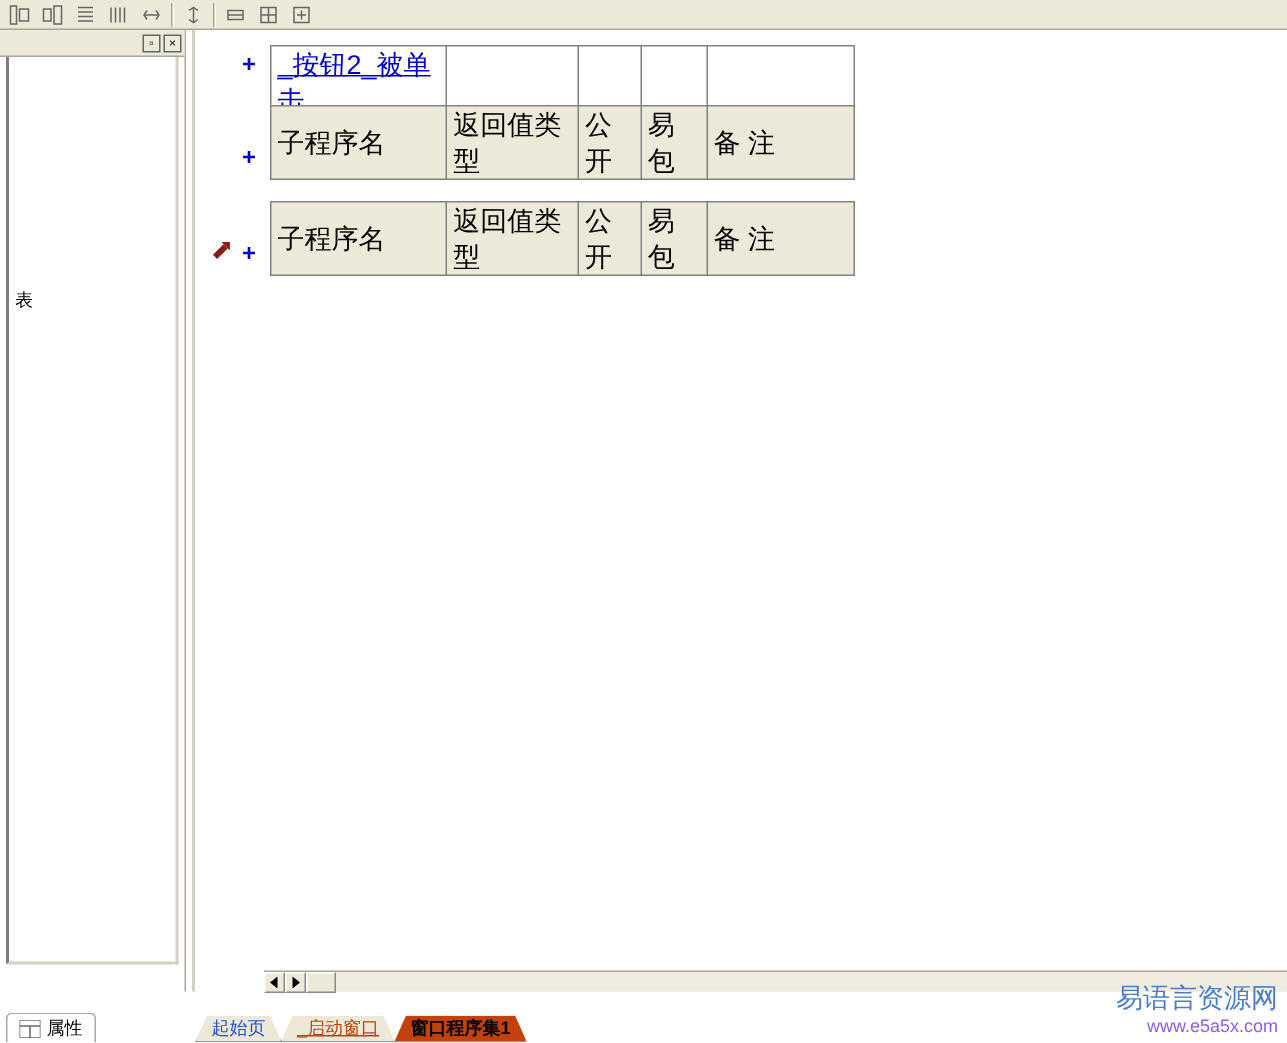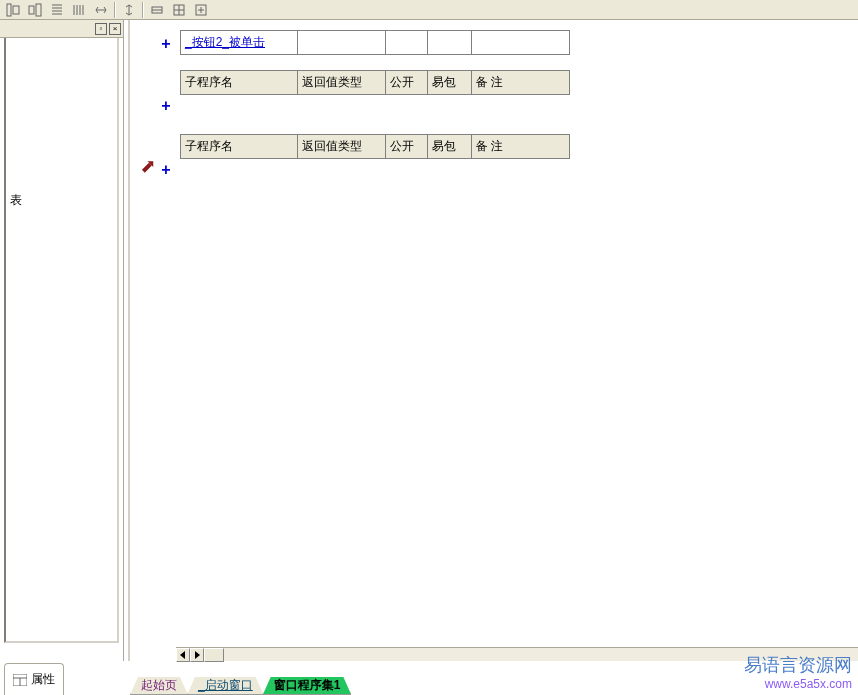--- a/index.html
+++ b/index.html
@@ -62,66 +62,66 @@
 }
 .code {
   position: absolute; top: 0; left: 48px; width: 682px; height: 628px; background: #fff;
 }
 .tbl {
   position: absolute; left: 2px; width: 390px;
   border-collapse: collapse; background: #fff;
 }
 .tbl td, .tbl th {
   border: 1px solid #808080; height: 24px; padding: 0 4px;
-  font-size: 12px; font-weight: normal; text-align: left;
+  font-size: 18px; font-weight: normal; text-align: left;
 }
 .tbl th { background: #ece9d8; color: #000; }
 .col1 { width: 112px; }
 .col2 { width: 84px; }
 .col3 { width: 40px; }
 .col4 { width: 42px; }
-.col5 { width: 94px; font-family: Liberation Serif, serif; }
+.col5 { width: 94px; }
 .proc-link { color: #0000cc; text-decoration: underline; cursor: pointer; }
 .hscroll {
   position: absolute; bottom: 0; left: 46px; width: 684px; height: 14px;
   background: #ece9d8; display: flex; border-top: 1px solid #aca899;
 }
 .hs-btn {
   width: 14px; height: 14px; background: #ece9d8; border: 1px solid #fff;
   border-right-color: #888; border-bottom-color: #888;
   display: flex; align-items: center; justify-content: center; cursor: pointer;
 }
 .hs-track { flex: 1; background: #f0ede0; position: relative; }
 .hs-thumb {
   position: absolute; left: 0; top: 0; width: 20px; height: 14px;
   background: #ece9d8; border: 1px solid #fff; border-right-color: #888; border-bottom-color: #888;
   cursor: pointer;
 }
 .prop-tab {
-  position: absolute; bottom: 0; left: 4px; height: 32px;
+  position: absolute; bottom: 0; left: 4px; height: 20px;
   display: flex; align-items: center; background: #fff;
   border: 1px solid #aca899; border-bottom: none; border-radius: 4px 4px 0 0;
   padding: 0 8px; cursor: pointer; z-index: 5;
 }
 .prop-tab svg { margin-right: 4px; }
 .tabs {
   position: absolute; bottom: 0; left: 130px; height: 20px;
   display: flex; align-items: flex-end; z-index: 5;
 }
 .tab {
   height: 18px; padding: 0 10px; margin-right: -1px;
   display: flex; align-items: center; cursor: pointer;
   background: #ece9d8;
   border-left: 1px solid #999; border-right: 1px solid #999; border-bottom: 1px solid #999;
   clip-path: polygon(8px 0, calc(100% - 8px) 0, 100% 100%, 0 100%);
   position: relative;
 }
-.tab.active { background: #22c55e; font-weight: bold; }
-.tab-start { color: #701a75; }
-.tab-win { color: #0c4a6e; text-decoration: underline; }
+.tab.active { background: #c2410c; font-weight: bold; }
+.tab-start { color: #1d4ed8; }
+.tab-win { color: #c2410c; text-decoration: underline; }
 .watermark {
   position: absolute; bottom: 4px; right: 6px; text-align: right; z-index: 10;
 }
 .wm1 { color: #4a7ec9; font-size: 18px; font-family: KaiTi, serif; }
 .wm2 { color: #8b5cf6; font-size: 12px; }
 </style>
 </head>
 <body>
 
 <div class="toolbar">

